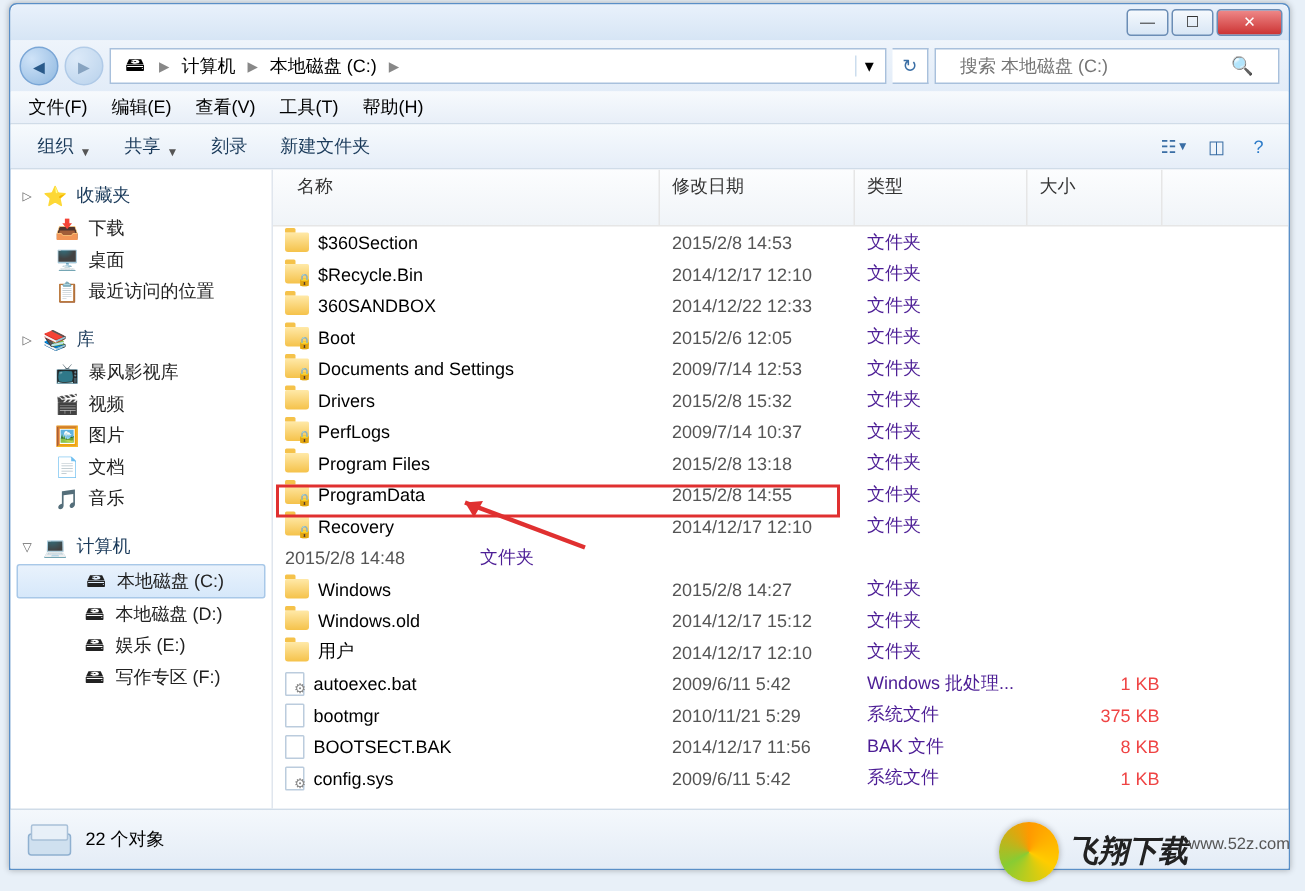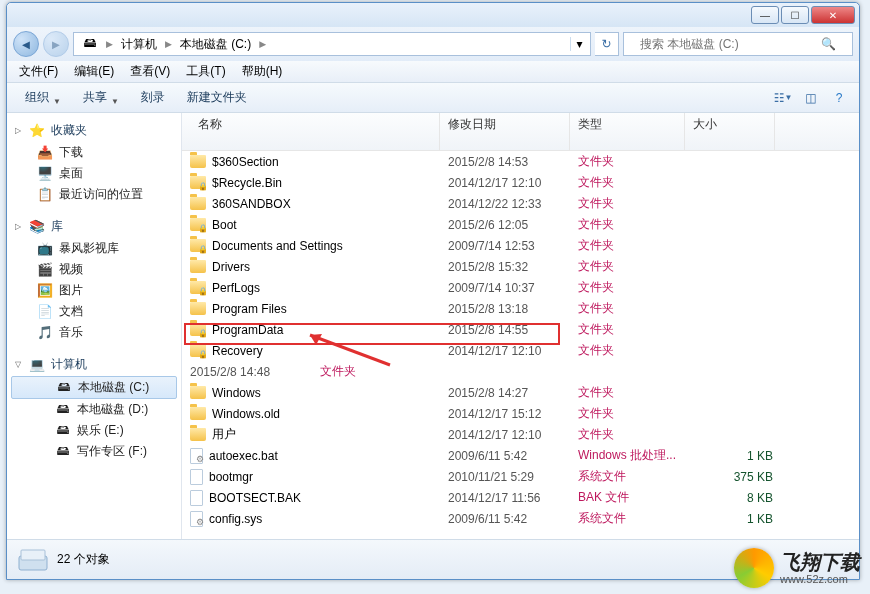--- a/index.html
+++ b/index.html
@@ -42,34 +42,34 @@
 .cols { display: flex; height: 38px; border-bottom: 1px solid #e6e6e6; background: linear-gradient(#fcfdfe,#f0f4f8); position: sticky; top: 0; }
 .col { padding: 3px 8px; border-right: 1px solid #e6e6e6; color: #333; cursor: pointer; }
 .col.name { width: 258px; padding-left: 16px; }
 .col.date { width: 130px; }
 .col.type { width: 115px; }
 .col.size { width: 90px; text-align: left; }
 .rows { }
 .row { display: flex; align-items: center; height: 21px; padding-left: 8px; cursor: pointer; }
 .row .c-name { width: 258px; display: flex; align-items: center; gap: 6px; }
 .row .c-date { width: 130px; color: #555; }
-.row .c-type { width: 115px; color: #be185d; }
-.row .c-size { width: 90px; text-align: right; color: #14532d; padding-right: 10px; }
+.row .c-type { width: 115px; color: #4c1d95; }
+.row .c-size { width: 90px; text-align: right; color: #ef4444; padding-right: 10px; }
 .folder-ico { width: 16px; height: 13px; background: linear-gradient(#ffe9a8,#f5c24a); border-radius: 1px 1px 2px 2px; position: relative; }
 .folder-ico::before { content:""; position:absolute; top:-3px; left:0; width:7px; height:3px; background:#f5c24a; border-radius:1px 1px 0 0; }
 .folder-ico.lock::after { content:"🔒"; position:absolute; font-size:8px; bottom:-2px; right:-2px; }
 .file-ico { width: 13px; height: 16px; background: #fff; border: 1px solid #bcd; border-radius: 1px; position: relative; }
 .file-ico.gear::after { content:"⚙"; position:absolute; font-size:9px; bottom:-1px; right:-2px; color:#888; }
 .highlight-box { position: absolute; border: 2px solid #e03030; pointer-events: none; }
 .arrow-svg { position: absolute; pointer-events: none; }
 .statusbar { height: 40px; background: linear-gradient(#f4f8fc,#e4ecf6); border-top: 1px solid #d0dce8; display: flex; align-items: center; padding: 0 10px; gap: 8px; }
 .status-ico { width: 32px; height: 28px; }
 .watermark { position: absolute; right: 10px; bottom: 6px; display: flex; align-items: center; gap: 6px; }
 .watermark .wlogo { width: 40px; height: 40px; border-radius: 50%; background: conic-gradient(#f90,#fc0,#8c3,#f90); box-shadow: 0 0 4px rgba(0,0,0,.3); }
-.watermark .wtext { display:flex; flex-direction:column; line-height:1.1; }
+.watermark .wtext { display:flex; flex-direction:row; line-height:1.1; }
 .watermark .wtext .t1 { font-size: 20px; font-weight: bold; color: #222; font-style: italic; }
 .watermark .wtext .t2 { font-size: 11px; color: #555; }
 </style>
 </head>
 <body>
 
 <div class="window">
   <div class="titlebar">
     <div class="winbtn">—</div>
     <div class="winbtn">☐</div>

